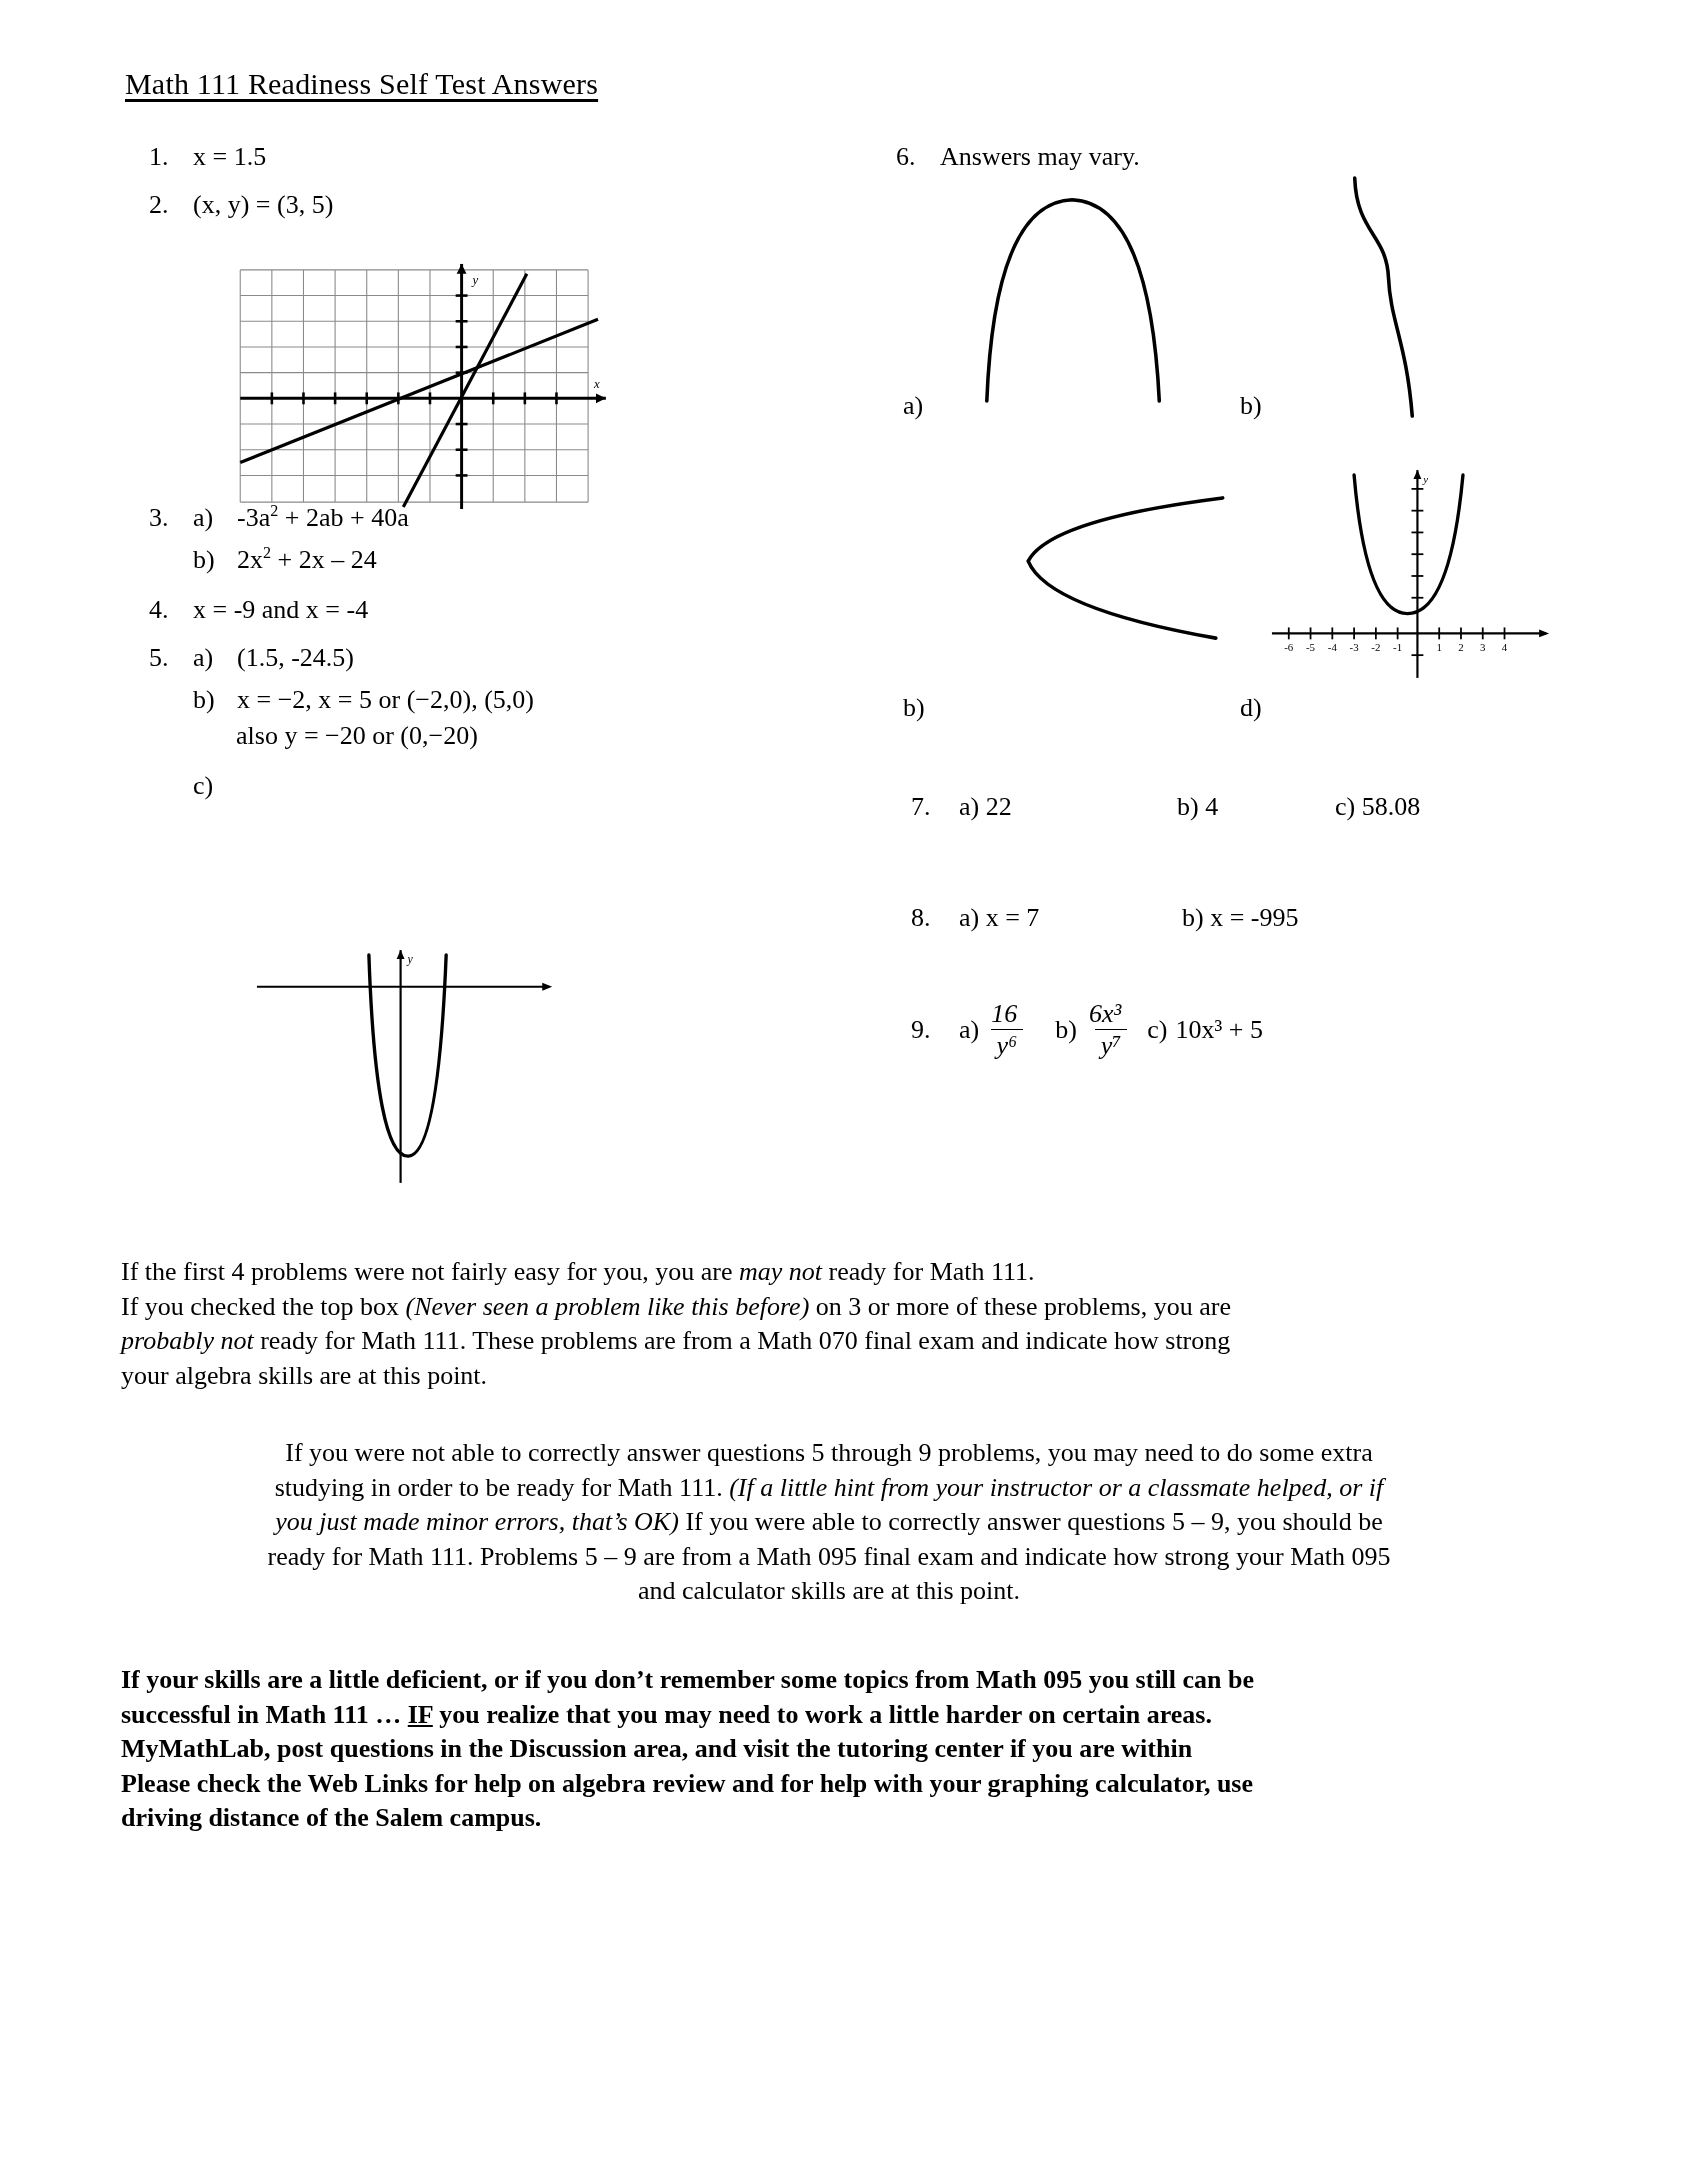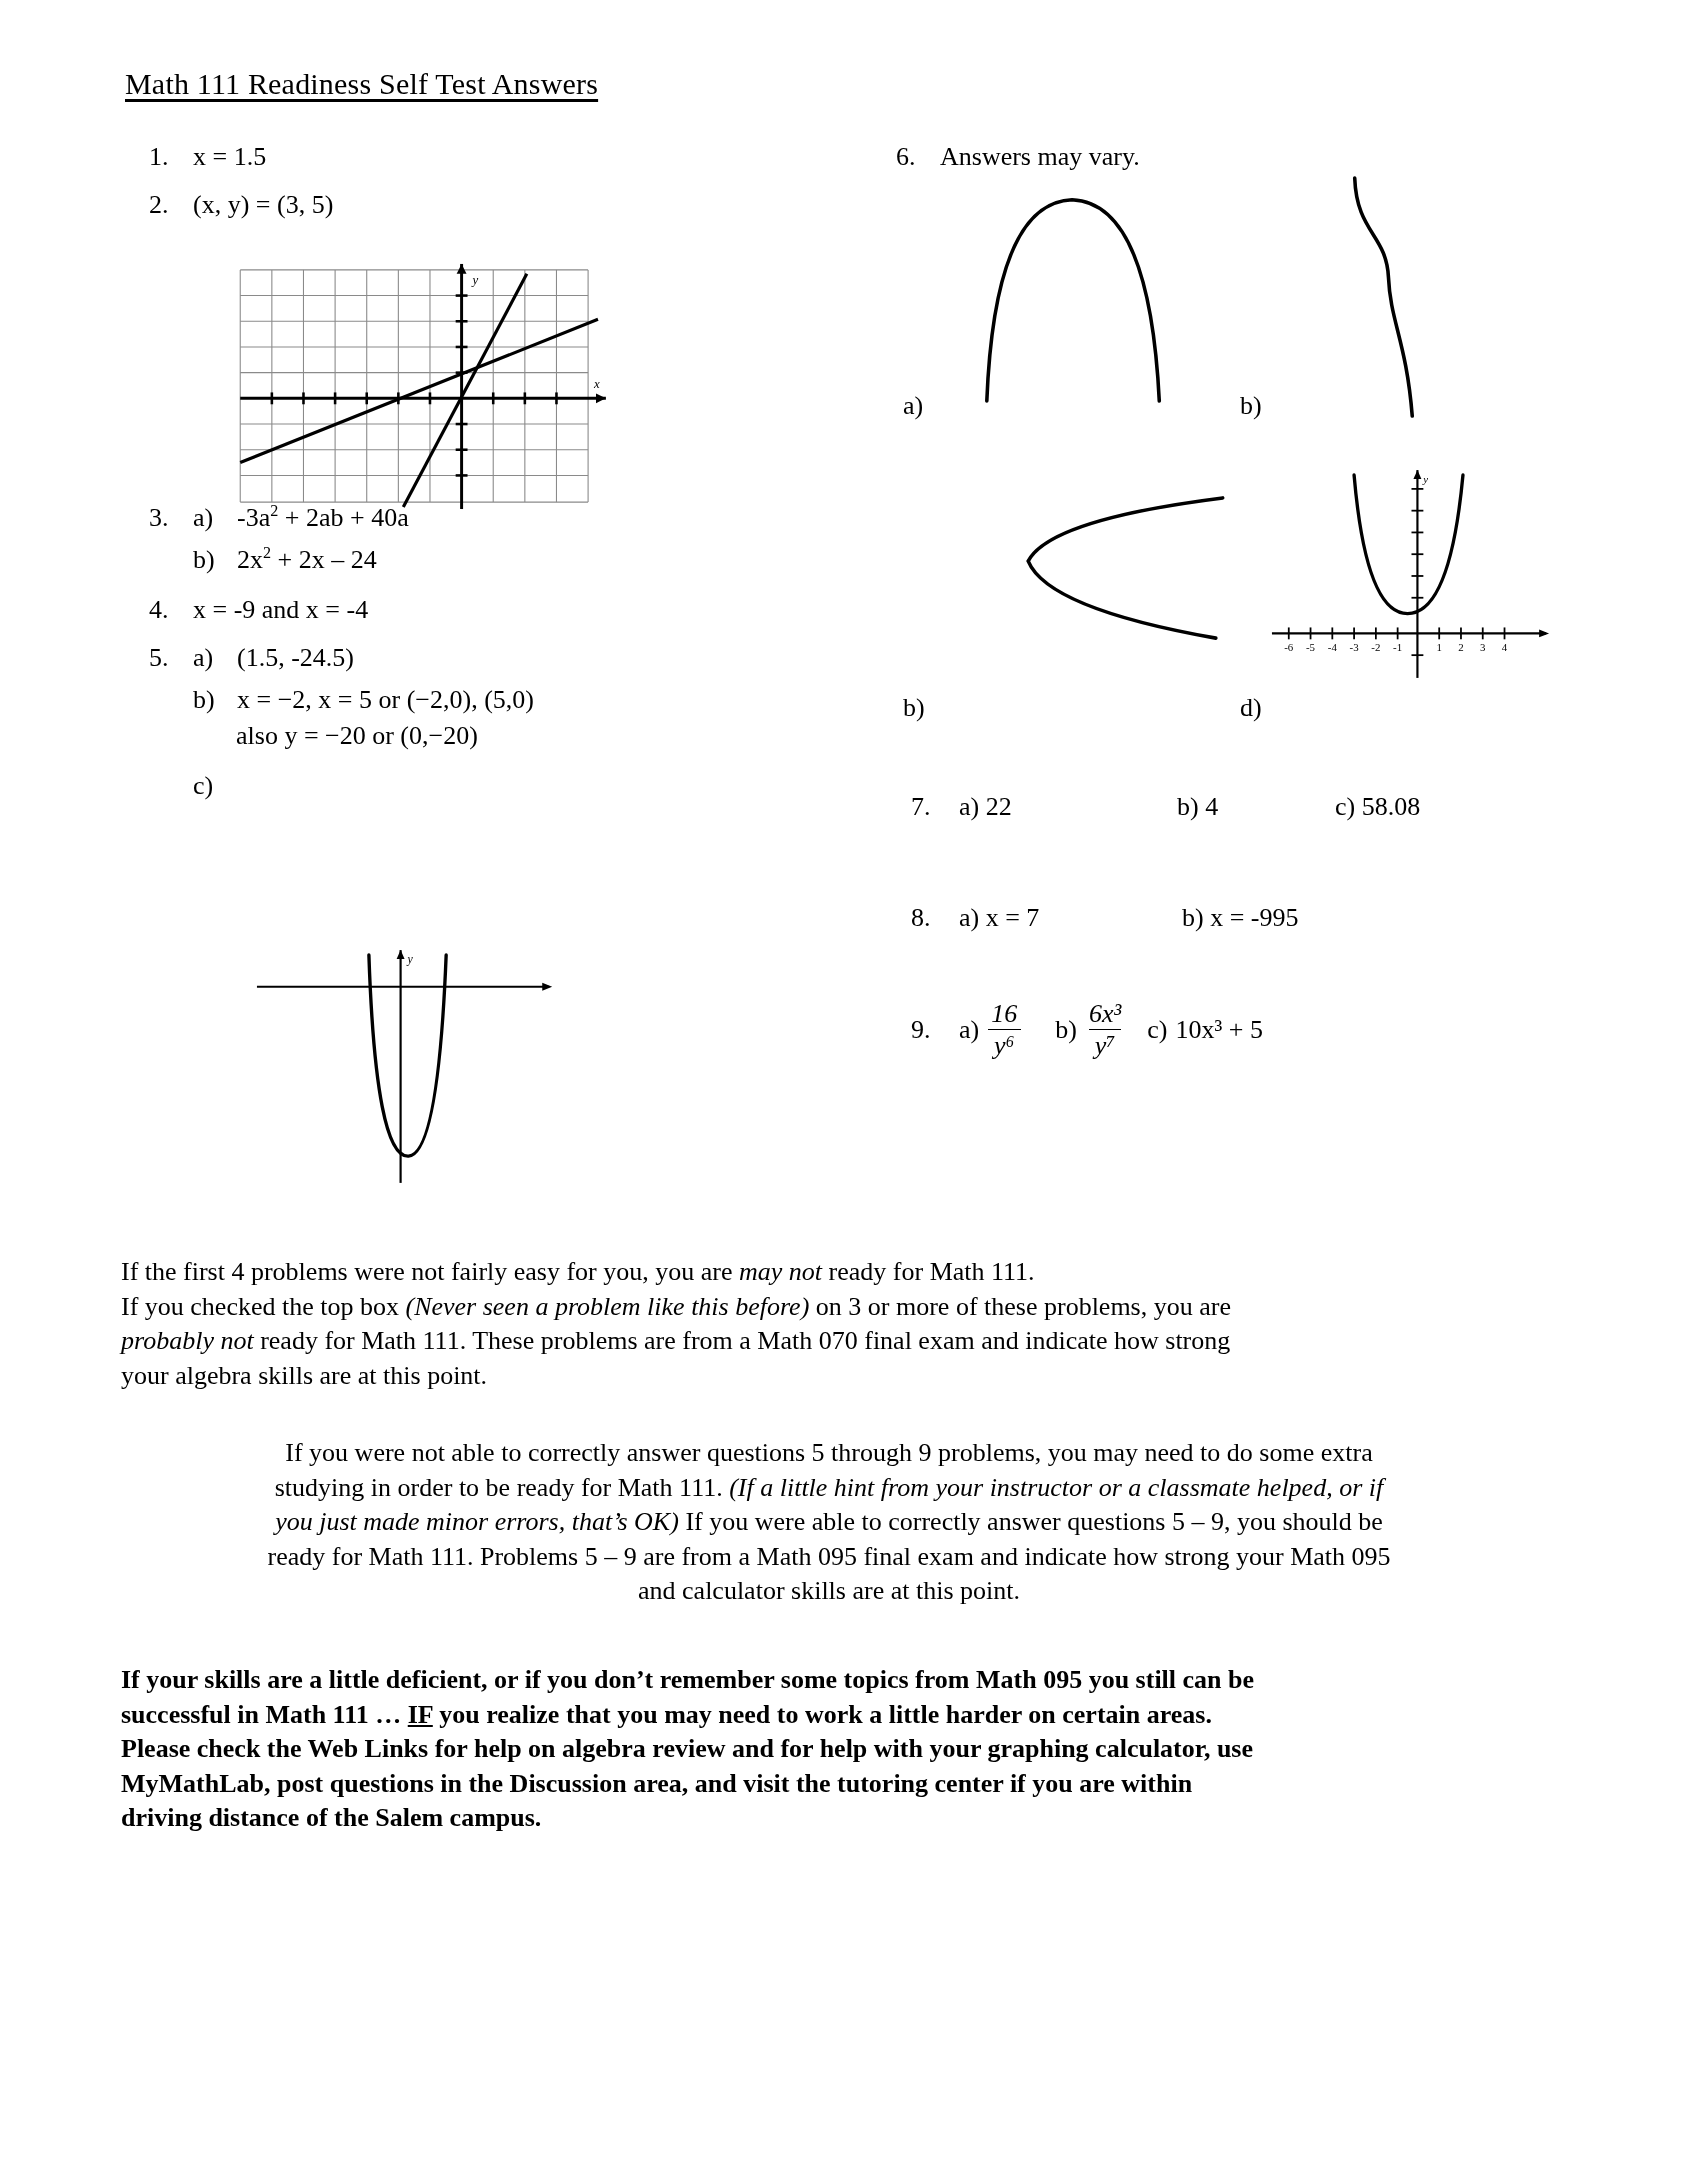--- a/index.html
+++ b/index.html
@@ -141,21 +141,21 @@
     top: 1000px;
     font-size: 26px;
     white-space: nowrap;
     display: flex;
     align-items: center;
   }
   .row9 .c1 { width: 48px; }
   .frac {
     display: inline-flex;
     flex-direction: column;
-    align-items: center;
+    align-items: flex-end;
     vertical-align: middle;
     font-style: italic;
     margin: 0 6px;
     line-height: 1.05;
   }
   .frac .num { padding: 0 6px 2px 6px; font-size: 26px; }
   .frac .den { padding: 2px 6px 0 6px; font-size: 26px; border-top: 1.6px solid #000; }
 
   
   .para-block {
@@ -415,19 +415,19 @@
     <p>If you were not able to correctly answer questions 5 through 9 problems, you may need to do some extra</p>
     <p><span>studying in order to be ready for Math 111.  </span><em>(If a little hint from your instructor or a classmate helped, or if</em></p>
     <p><em>you just made minor errors, that’s OK)</em><span>  If you were able to correctly answer questions 5 – 9, you should be</span></p>
     <p>ready for Math 111.  Problems 5 – 9 are from a Math 095 final exam and indicate how strong your Math 095</p>
     <p>and calculator skills are at this point.</p>
   </div>
 
   <div class="para-block p3">
     <p>If your skills are a little deficient, or if you don’t remember some topics from Math 095 you still can be</p>
     <p><span>successful in Math 111 … </span><span class="underline-word">IF</span><span> you realize that you may need to work a little harder on certain areas.</span></p>
+    <p>MyMathLab, post questions in the Discussion area, and visit the tutoring center if you are within</p>
     <p>Please check the Web Links for help on algebra review and for help with your graphing calculator, use</p>
-    <p>MyMathLab, post questions in the Discussion area, and visit the tutoring center if you are within</p>
     <p>driving distance of the Salem campus.</p>
   </div>
 
 </div>
 
 
 </body></html>

